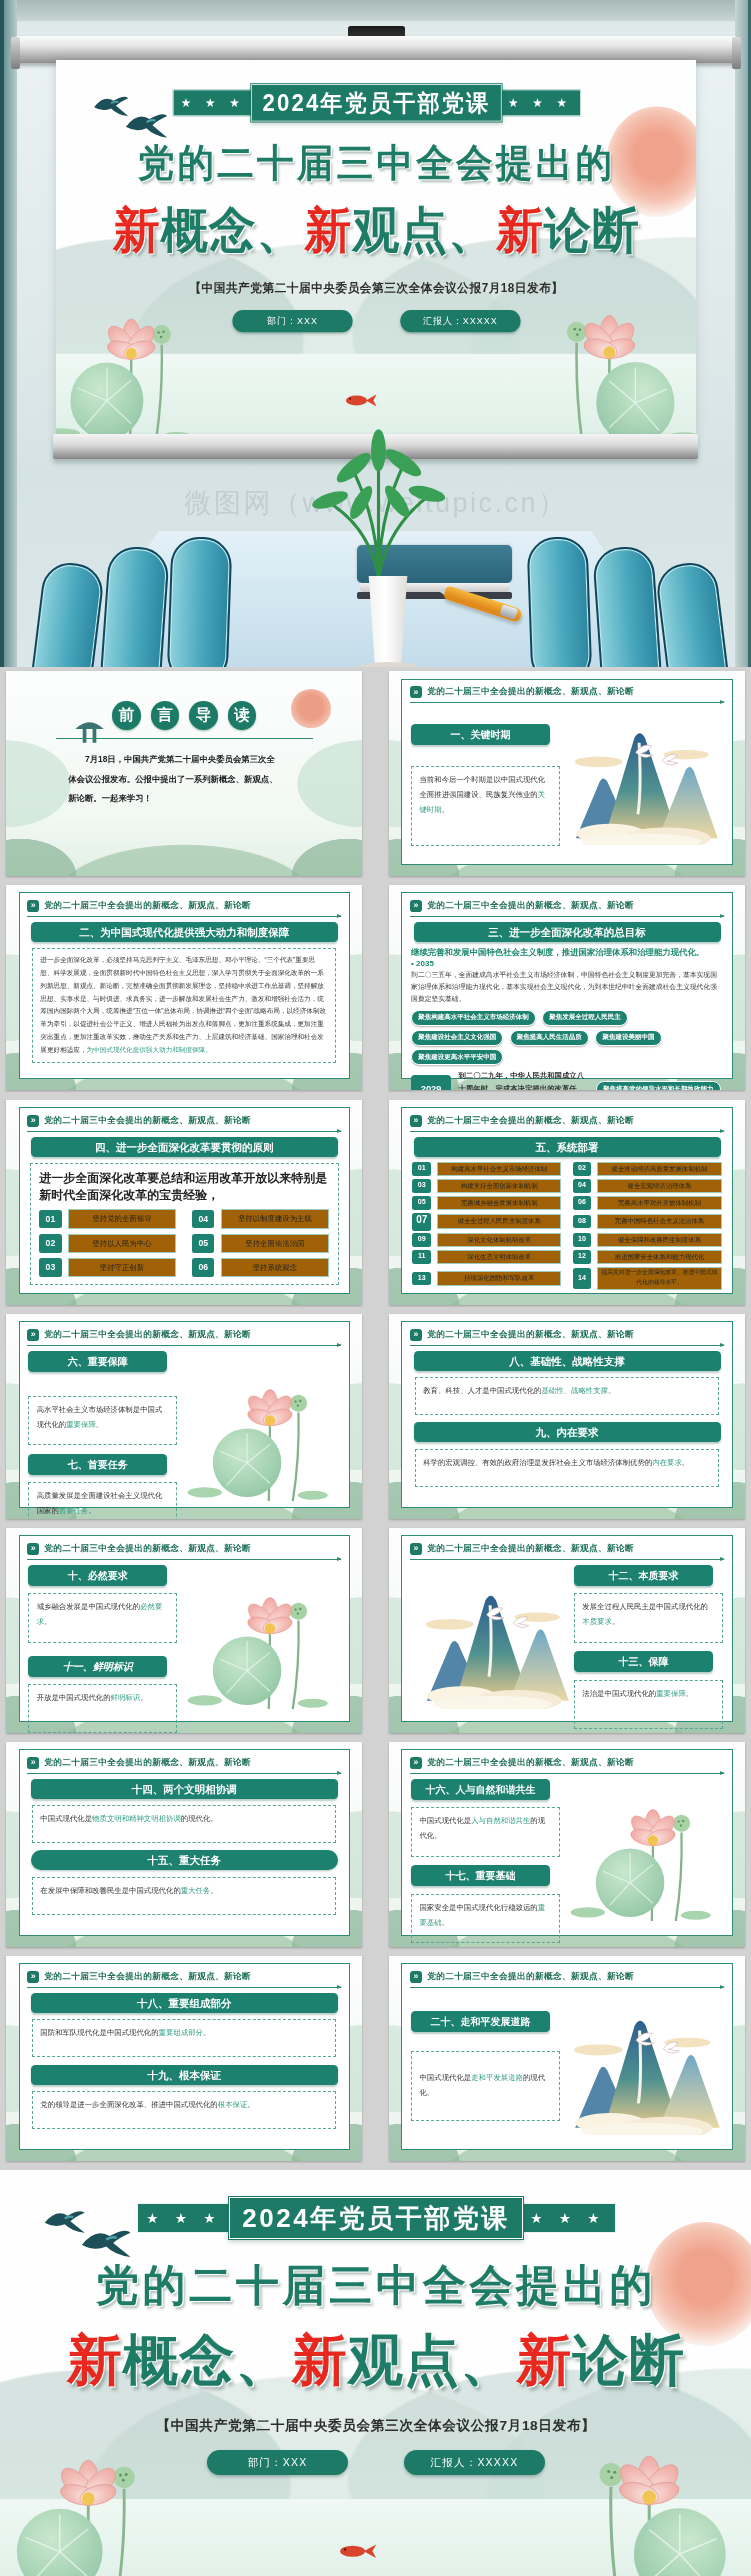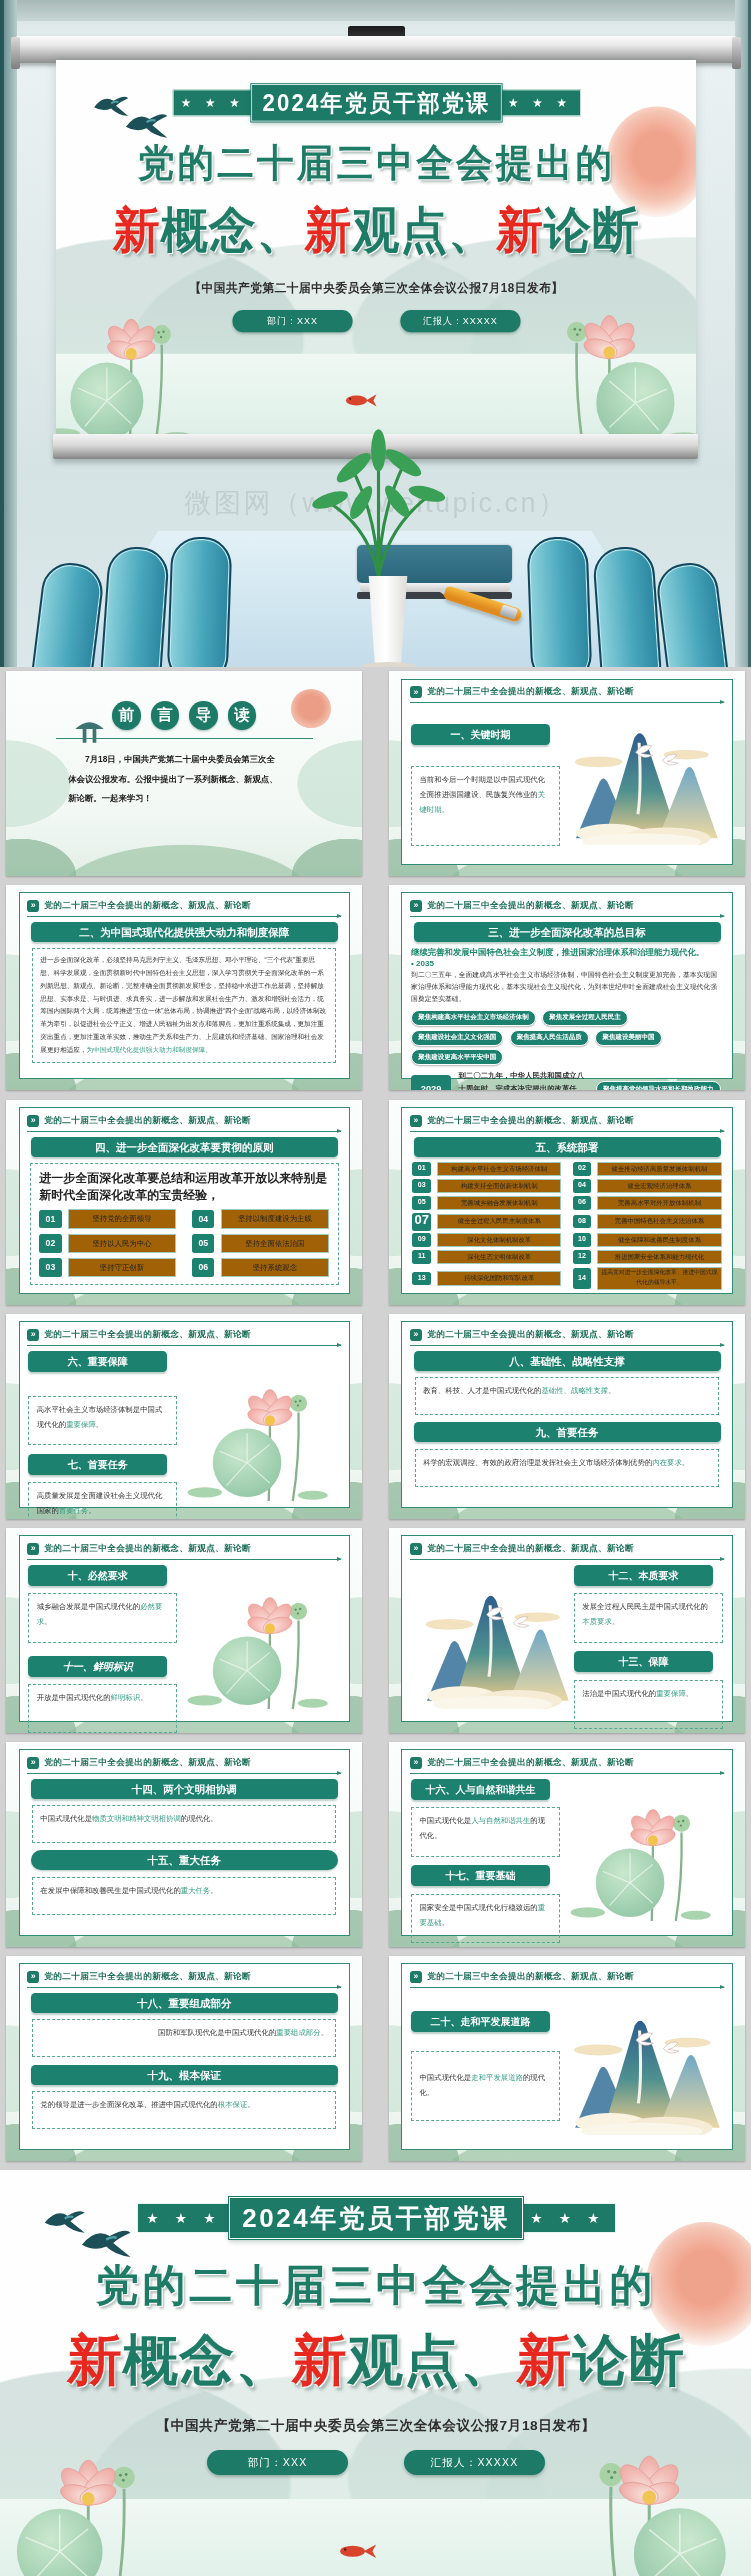--- a/index.html
+++ b/index.html
@@ -452,21 +452,21 @@
           </div>
         <div class="nrow">
             <div class="num" style="width:18.6px;height:13.7px;line-height:13.7px;font-size:7.1px;">05</div>
             <div class="nlab" style="height:12.4px;line-height:12.4px;font-size:6.4px;">完善城乡融合发展体制机制</div>
           </div>
         <div class="nrow">
             <div class="num" style="width:18.6px;height:13.7px;line-height:13.7px;font-size:7.1px;">06</div>
             <div class="nlab" style="height:12.4px;line-height:12.4px;font-size:6.4px;">完善高水平对外开放体制机制</div>
           </div>
         <div class="nrow">
-            <div class="num" style="width:18.6px;height:18px;line-height:13.7px;font-size:13px;">07</div>
+            <div class="num" style="width:18.6px;height:18px;line-height:13.7px;font-size:10px;">07</div>
             <div class="nlab" style="height:12.4px;line-height:12.4px;font-size:6.4px;">健全全过程人民民主制度体系</div>
           </div>
         <div class="nrow">
             <div class="num" style="width:18.6px;height:13.7px;line-height:13.7px;font-size:7.1px;">08</div>
             <div class="nlab" style="height:12.4px;line-height:12.4px;font-size:6.4px;">完善中国特色社会主义法治体系</div>
           </div>
         <div class="nrow">
             <div class="num" style="width:18.6px;height:13.7px;line-height:13.7px;font-size:7.1px;">09</div>
             <div class="nlab" style="height:12.4px;line-height:12.4px;font-size:6.4px;">深化文化体制机制改革</div>
           </div>
@@ -527,21 +527,21 @@
     <div class="card">
       <div class="shead">
         <span class="chev">»</span>
         <span class="shead-t">党的二十届三中全会提出的新概念、新观点、新论断</span>
       </div>
       <div class="hline"></div>
       <div class="bar full">八、基础性、战略性支撑</div>
       <div class="dash secbody" style="margin:6.2px 12.4px 0 12.4px;min-height:23.6px;">
         <span>教育、科技、人才是中国式现代化的</span><span class="hl">基础性、战略性支撑</span><span>。</span>
       </div>
-      <div class="bar full" style="margin-top:7.4px;">九、首要任务</div>
+      <div class="bar full" style="margin-top:7.4px;">九、内在要求</div>
       <div class="dash secbody" style="margin:6.2px 12.4px 0 12.4px;min-height:23.6px;">
         <span>科学的宏观调控、有效的政府治理是发挥社会主义市场经济体制优势的</span><span class="hl">内在要求</span><span>。</span>
       </div>
     </div>
   </div>
 
   <div class="thumb" style="left:6.2px;top:861px;">
     <div class="pond"></div>
     <div class="card">
       <div class="shead">
@@ -646,21 +646,21 @@
 
   <div class="thumb" style="left:6.2px;top:1289px;">
     <div class="pond"></div>
     <div class="card">
       <div class="shead">
         <span class="chev">»</span>
         <span class="shead-t">党的二十届三中全会提出的新概念、新观点、新论断</span>
       </div>
       <div class="hline"></div>
       <div class="bar full">十八、重要组成部分</div>
-      <div class="dash secbody" style="margin:6.2px 12.4px 0 12.4px;min-height:23.6px;text-align:right;">
+      <div class="dash secbody" style="margin:6.2px 12.4px 0 12.4px;min-height:23.6px;">
         <span>国防和军队现代化是中国式现代化的</span><span class="hl">重要组成部分</span><span>。</span>
       </div>
       <div class="bar full" style="margin-top:8px;">十九、根本保证</div>
       <div class="dash secbody" style="margin:6.2px 12.4px 0 12.4px;min-height:23.6px;">
         <span>党的领导是进一步全面深化改革、推进中国式现代化的</span><span class="hl">根本保证</span><span>。</span>
       </div>
     </div>
   </div>
 
   <div class="thumb" style="left:389px;top:1289px;">

